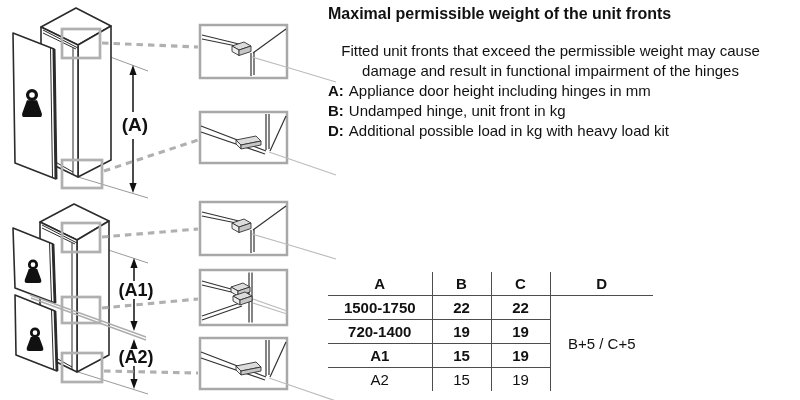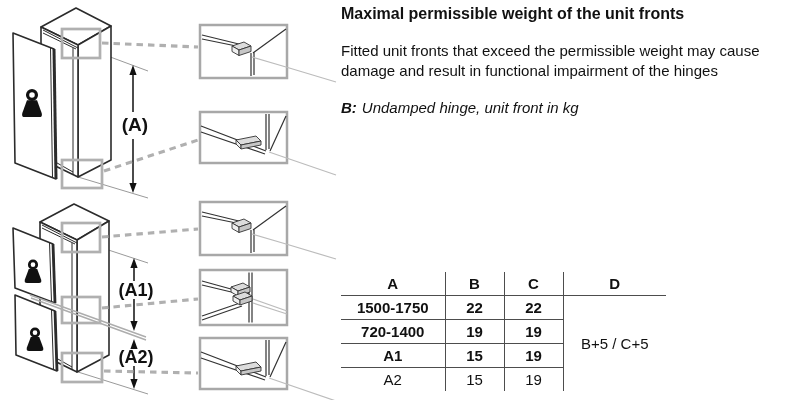--- a/index.html
+++ b/index.html
@@ -15,26 +15,26 @@
   .g{stroke:#bcbcbc;stroke-width:1.2;fill:none;}
   .hl{fill:none;stroke:#b0b0b0;stroke-width:2.7;}
   .dash{stroke:#b0b0b0;stroke-width:3.1;fill:none;stroke-dasharray:6.5,5;}
   .gdiv{stroke:#adadad;stroke-width:1.4;fill:none;}
   .dim{fill:#111;}
   .dimline{stroke:#111;stroke-width:1.5;fill:none;}
   .dimlab{font:bold 19px "Liberation Sans",sans-serif;fill:#111;text-anchor:middle;}
   .dimlab2{font:bold 18px "Liberation Sans",sans-serif;fill:#111;text-anchor:middle;}
 
   
-  .right{position:absolute;left:341px;top:0;width:456px;}
+  .right{position:absolute;left:328px;top:0;width:456px;}
   .title{font-size:16px;font-weight:bold;line-height:19px;padding-top:4px;}
-  .intro{margin:18px 0 0 0;font-size:15px;line-height:20px;width:445px;}
+  .intro{margin:18px 0 0 0;font-size:15px;line-height:20px;width:445px;text-align:center;}
   .lline{font-size:15px;line-height:20px;}
   .lline b{font-weight:bold;margin-right:5px;}
-  .spaced{margin-top:17px;font-style:italic;}
+  .spaced{}
   .wic{vertical-align:-2px;margin-right:6px;}
 
   
   .wtable{position:absolute;left:0;top:272px;border-collapse:collapse;table-layout:fixed;font-size:15px;color:#111;}
   .wtable th,.wtable td{height:23px;padding:0;text-align:center;vertical-align:middle;font-weight:normal;}
   .wtable th{font-weight:bold;}
   .vline{border-right:1.4px solid #4d4d4d;}
   .wtable thead th{border-bottom:1.4px solid #4d4d4d;}
   .wtable tbody tr.sep td.bcell{border-bottom:1.4px solid #4d4d4d;font-weight:bold;}
   .rowhead{font-weight:bold;}
@@ -147,22 +147,28 @@
       </g>
       <use href="#co-bot" transform="translate(0,226)"></use>
     </g>
   </svg>
 
   <div class="right">
     <div class="title">Maximal permissible weight of the unit fronts</div>
     <p class="intro">Fitted unit fronts that exceed the permissible weight may cause damage and result in functional impairment of the hinges</p>
 
 
+    <div class="lline">
+      <b>A:</b><span>Appliance door height including hinges in mm</span>
+    </div>
     <div class="lline spaced">
       <b>B:</b><span>Undamped hinge, unit front in kg</span>
+    </div>
+    <div class="lline spaced">
+      <b>D:</b><span>Additional possible load in kg with heavy load kit</span>
     </div>
 
     <table class="wtable">
       <colgroup>
         <col style="width:104px">
           <col style="width:59px">
           <col style="width:59px">
           <col style="width:103px">
       </colgroup>
       <thead>

